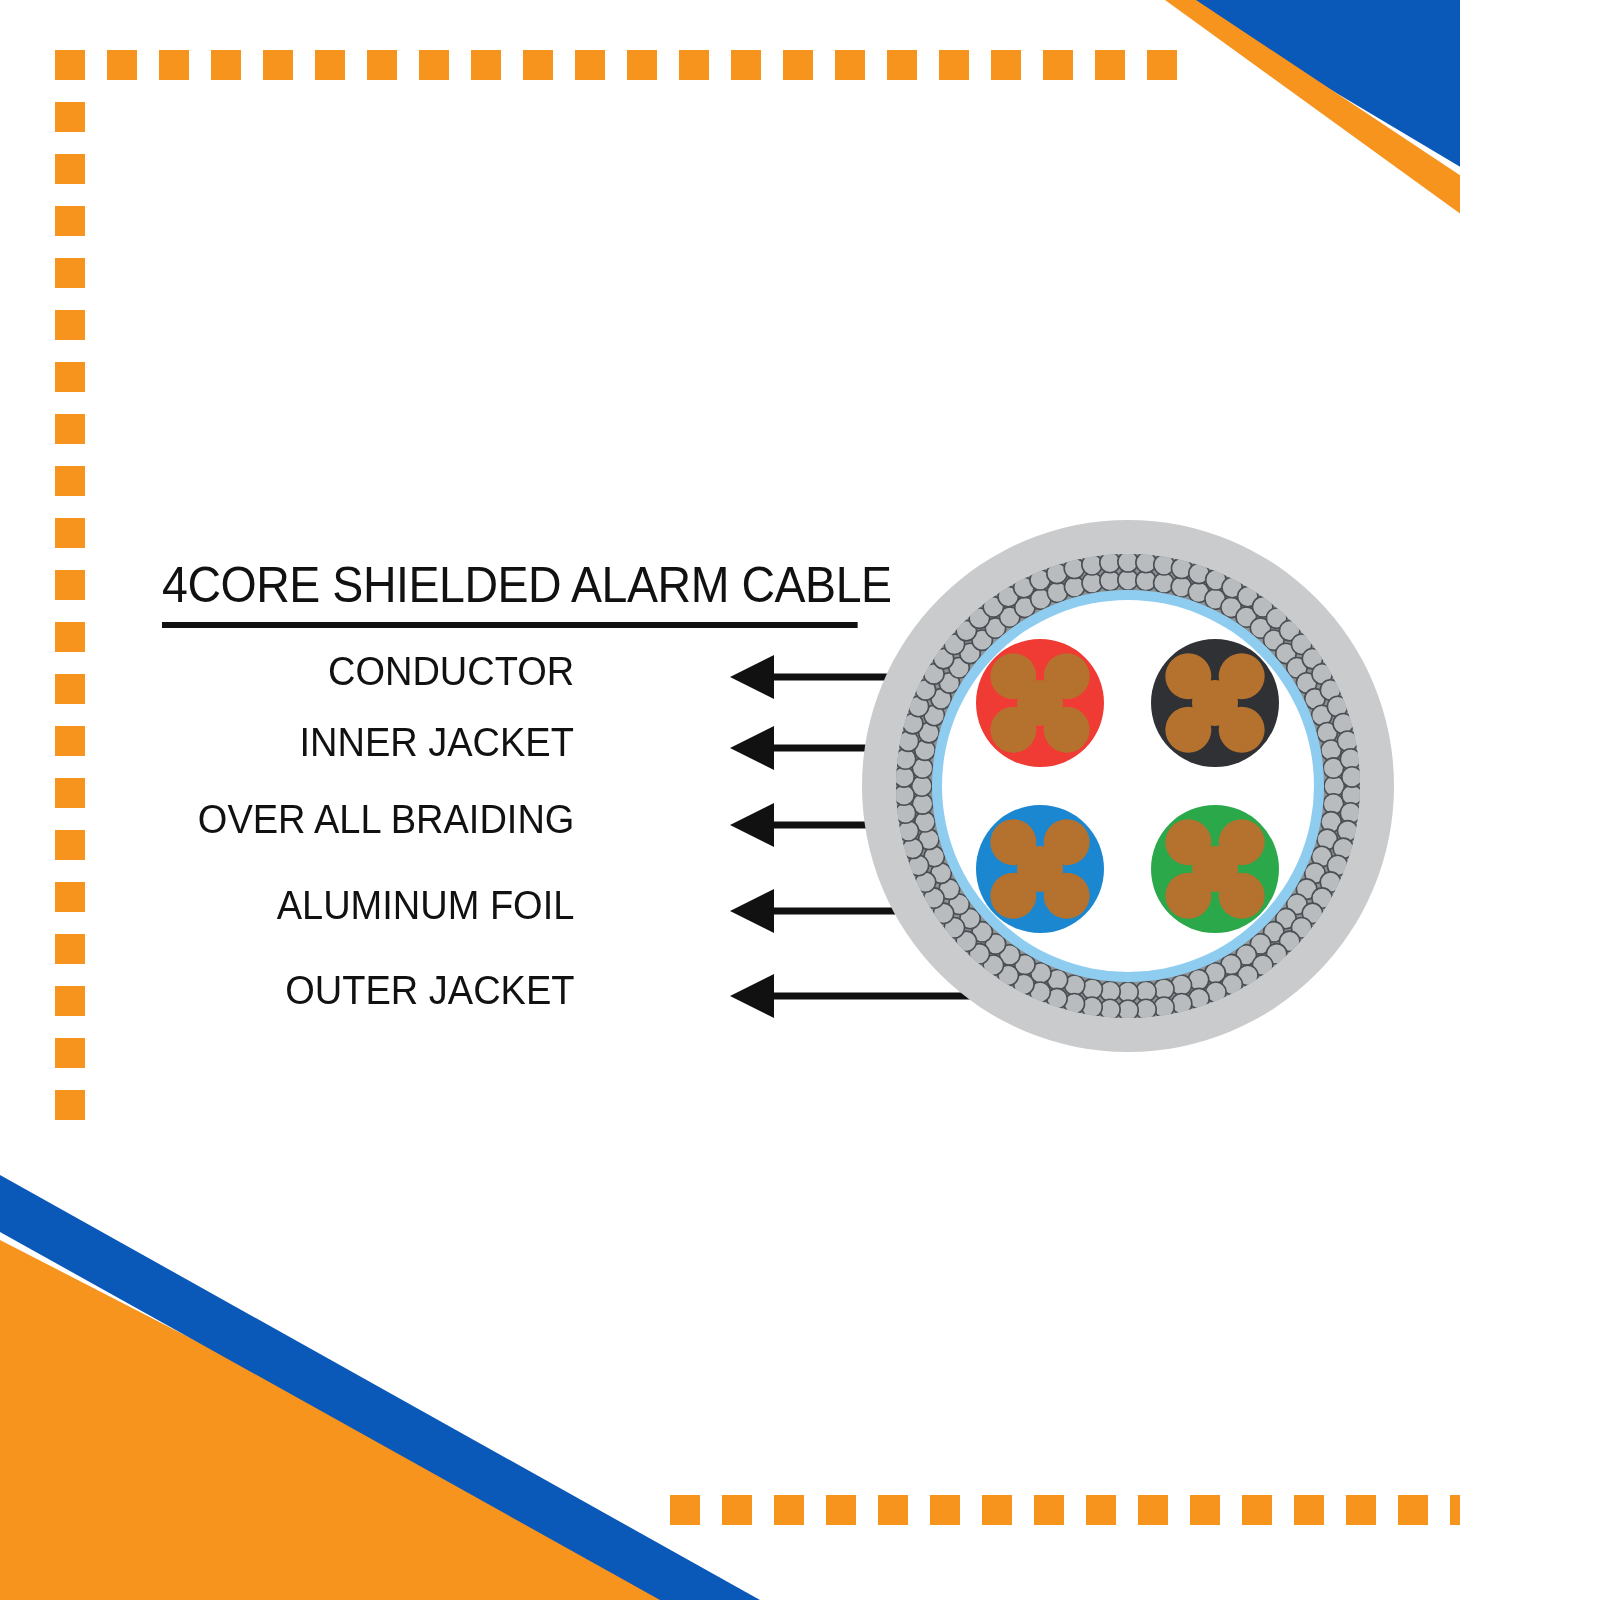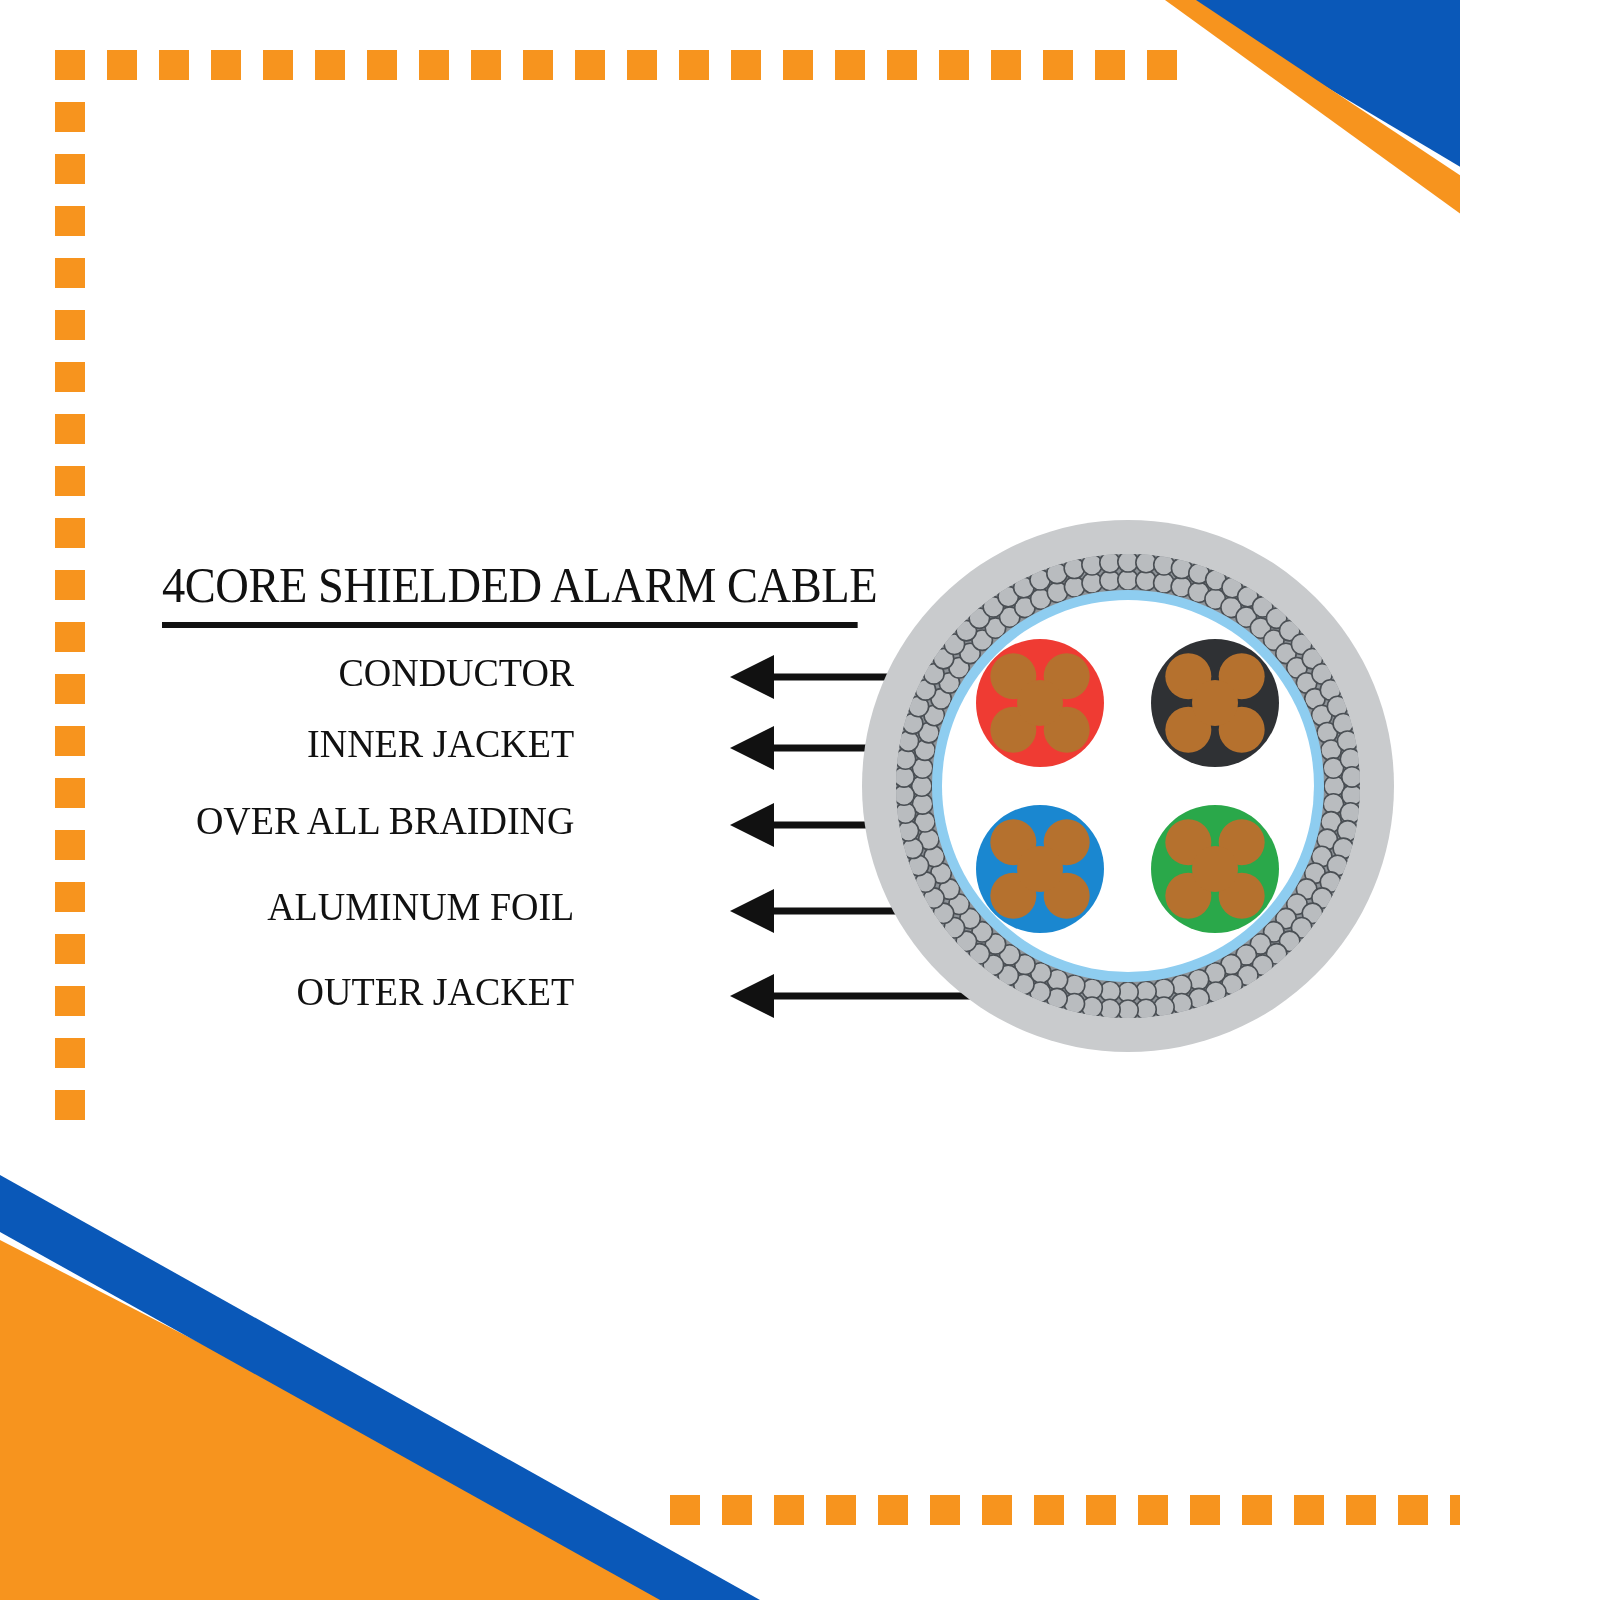--- a/index.html
+++ b/index.html
@@ -6,21 +6,21 @@
     margin: 0;
     padding: 0;
     background: #ffffff;
   }
   #stage {
     position: relative;
     width: 1460px;
     height: 1600px;
     background: #ffffff;
     overflow: hidden;
-    font-family: Liberation Serif, serif;
+    font-family: Liberation Sans, sans-serif;
   }
 
   
   #corner-tr, #corner-bl {
     position: absolute;
     inset: 0;
     width: 1600px;
     height: 1600px;
     pointer-events: none;
   }

